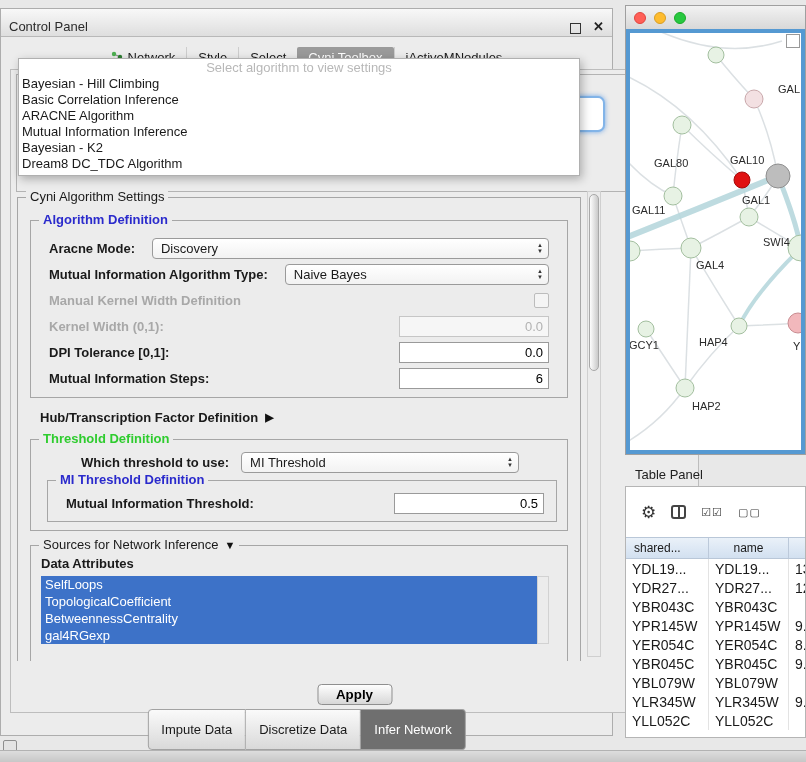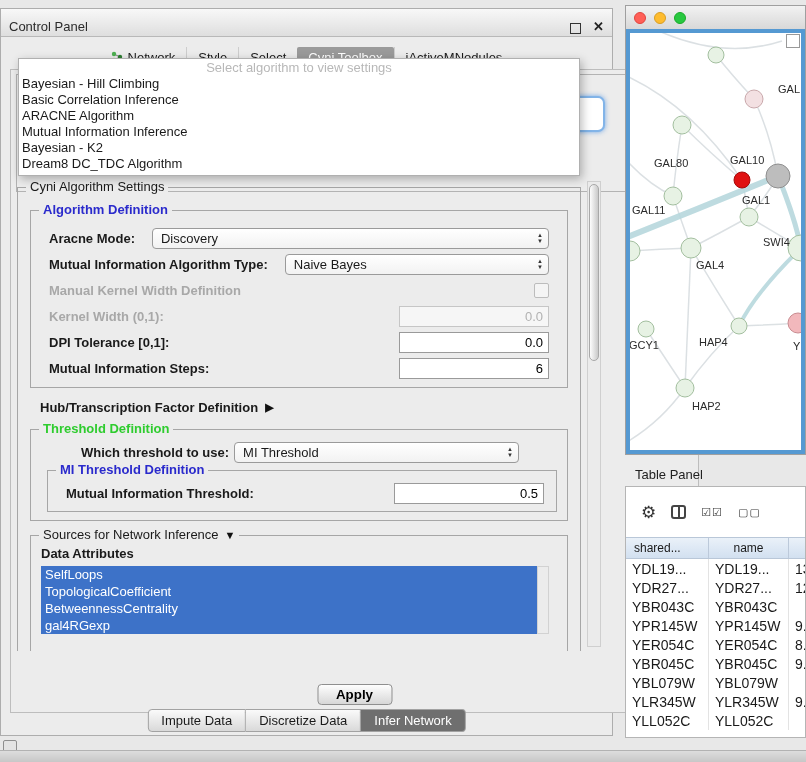--- a/index.html
+++ b/index.html
@@ -22,21 +22,21 @@
   .hidden-group{position:absolute;left:5px;top:4px;right:9px;height:116px;border:1px solid #b3b3b3}
   .focus-combo{position:absolute;left:556px;top:26px;width:34px;height:32px;border:2px solid #82b4e8;border-radius:7px;background:#fff;box-shadow:0 0 5px rgba(100,160,230,.9)}
 
   
   .popup{position:absolute;left:17px;top:49px;width:560px;height:116px;background:#fff;border:1px solid #b0b0b0;box-shadow:2px 3px 9px rgba(0,0,0,.28);z-index:20}
   .popup-placeholder{height:17px;line-height:17px;text-align:center;color:#b8b8b8}
   .popup-item{height:16px;line-height:16px;padding-left:3px;white-space:nowrap}
   .popup-item.selected{font-weight:normal}
 
   
-  .settings-pane{position:absolute;left:13px;top:170px;width:587px;height:472px;overflow:hidden}
+  .settings-pane{position:absolute;left:13px;top:180px;width:587px;height:472px;overflow:hidden}
   .main-group{position:absolute;left:3px;top:8px;width:564px;height:490px;border:1px solid #a6a6a6;box-sizing:border-box;padding-top:16px}
   .legend{position:absolute;top:-9px;left:8px;background:#ececec;padding:0 4px;white-space:nowrap}
   .legend.blue{color:#2a2acc;font-weight:bold}
   .legend.green{color:#2ecc2e;font-weight:bold}
   .group{border:1px solid #a6a6a6;position:relative}
 
   .srow{display:flex;align-items:center;height:26px;padding:0 10px}
   .lbl{font-weight:bold;white-space:nowrap}
   .spacer{flex:1}
   .combo{position:relative;height:21px;border:1px solid #9a9a9a;border-radius:4px;background:linear-gradient(#ffffff,#f2f2f2);display:flex;align-items:center;padding:0 24px 0 8px;box-sizing:border-box}
@@ -46,36 +46,36 @@
   .grow{flex:1;margin-left:17px}
   .field{width:138px;height:19px;border:1px solid #9a9a9a;background:#fff;text-align:right;padding:0 5px;font:13px "Liberation Sans",sans-serif;box-sizing:content-box}
   .field.disabled{background:#f6f6f6;color:#b2b2b2;border-color:#c6c6c6}
   .checkbox{width:13px;height:13px;border:1px solid #bcbcbc;background:#f4f4f4;border-radius:2px}
 
   .alg-group{margin:6px 12px 0 12px;padding:14px 8px 6px 8px}
   .hub-row{display:flex;align-items:center;gap:7px;margin:12px 0 4px 22px;font-weight:bold}
   .tri{font-size:11px;color:#111}
   .thr-group{margin:14px 12px 0 12px;padding:10px 8px 8px 8px}
   .which-row{display:flex;align-items:center;height:24px;padding-left:42px}
-  .which-row .combo{flex:1;margin-left:5px;margin-right:40px}
+  .which-row .combo{flex:1;margin-left:12px;margin-right:40px}
   .mi-group{margin:6px 2px 0 8px;padding:10px 8px 6px 14px}
   .mi-row{display:flex;align-items:center;height:24px;padding:0 4px}
   .src-group{margin:14px 12px 0 12px;height:118px;padding:8px 8px 0 8px;box-sizing:border-box}
   .src-title{display:flex;align-items:center;gap:6px}
   .data-attrs{font-weight:bold;margin:2px 0 5px 2px}
   .list{position:relative;margin:0 10px 0 2px}
   .litem{height:17px;background:#3d72c8;color:#fff;display:flex;align-items:center;padding-left:4px;width:calc(100% - 12px);box-sizing:border-box;white-space:nowrap}
   .list-scroll{position:absolute;right:0;top:0;bottom:0;width:12px;background:#ececec;border:1px solid #d2d2d2;box-sizing:border-box}
 
   .vscroll{position:absolute;right:0;top:2px;width:14px;height:466px;background:#ebebeb;border:1px solid #cfcfcf;box-sizing:border-box}
   .vthumb{position:absolute;left:1px;right:1px;top:2px;height:175px;border:1px solid #a8a8a8;border-radius:7px;background:linear-gradient(90deg,#fdfdfd,#c9c9c9)}
 
   .apply-btn{position:absolute;left:50%;transform:translateX(-50%);top:614px;padding:2px 18px;border:1px solid #8f8f8f;border-radius:4px;background:linear-gradient(#fefefe,#d7d7d7);font-weight:bold}
   .bottom-tabs{position:absolute;left:50%;transform:translateX(-50%);top:700px;display:flex}
-  .btab{padding:3px 13px;background:linear-gradient(#fafafa,#d9d9d9);border:1px solid #a2a2a2;border-left:none;white-space:nowrap}
+  .btab{padding:12px 13px;background:linear-gradient(#fafafa,#d9d9d9);border:1px solid #a2a2a2;border-left:none;white-space:nowrap}
   .btab:first-child{border-left:1px solid #a2a2a2;border-radius:4px 0 0 4px}
   .btab:last-child{border-radius:0 4px 4px 0}
   .btab.active{background:#6f6f6f;color:#fff}
 
   
   #net-window{position:absolute;left:625px;top:5px;width:181px;height:450px;border:1px solid #9f9f9f;background:#ececec;box-sizing:border-box}
   .nw-titlebar{height:23px;background:linear-gradient(#f2f2f2,#d8d8d8);border-bottom:1px solid #ababab;display:flex;align-items:center;padding-left:8px;gap:8px}
   .light{width:12px;height:12px;border-radius:50%;box-sizing:border-box}
   .light.red{background:#ff5f57;border:1px solid #e0443e}
   .light.yellow{background:#febc2e;border:1px solid #d89e24}

